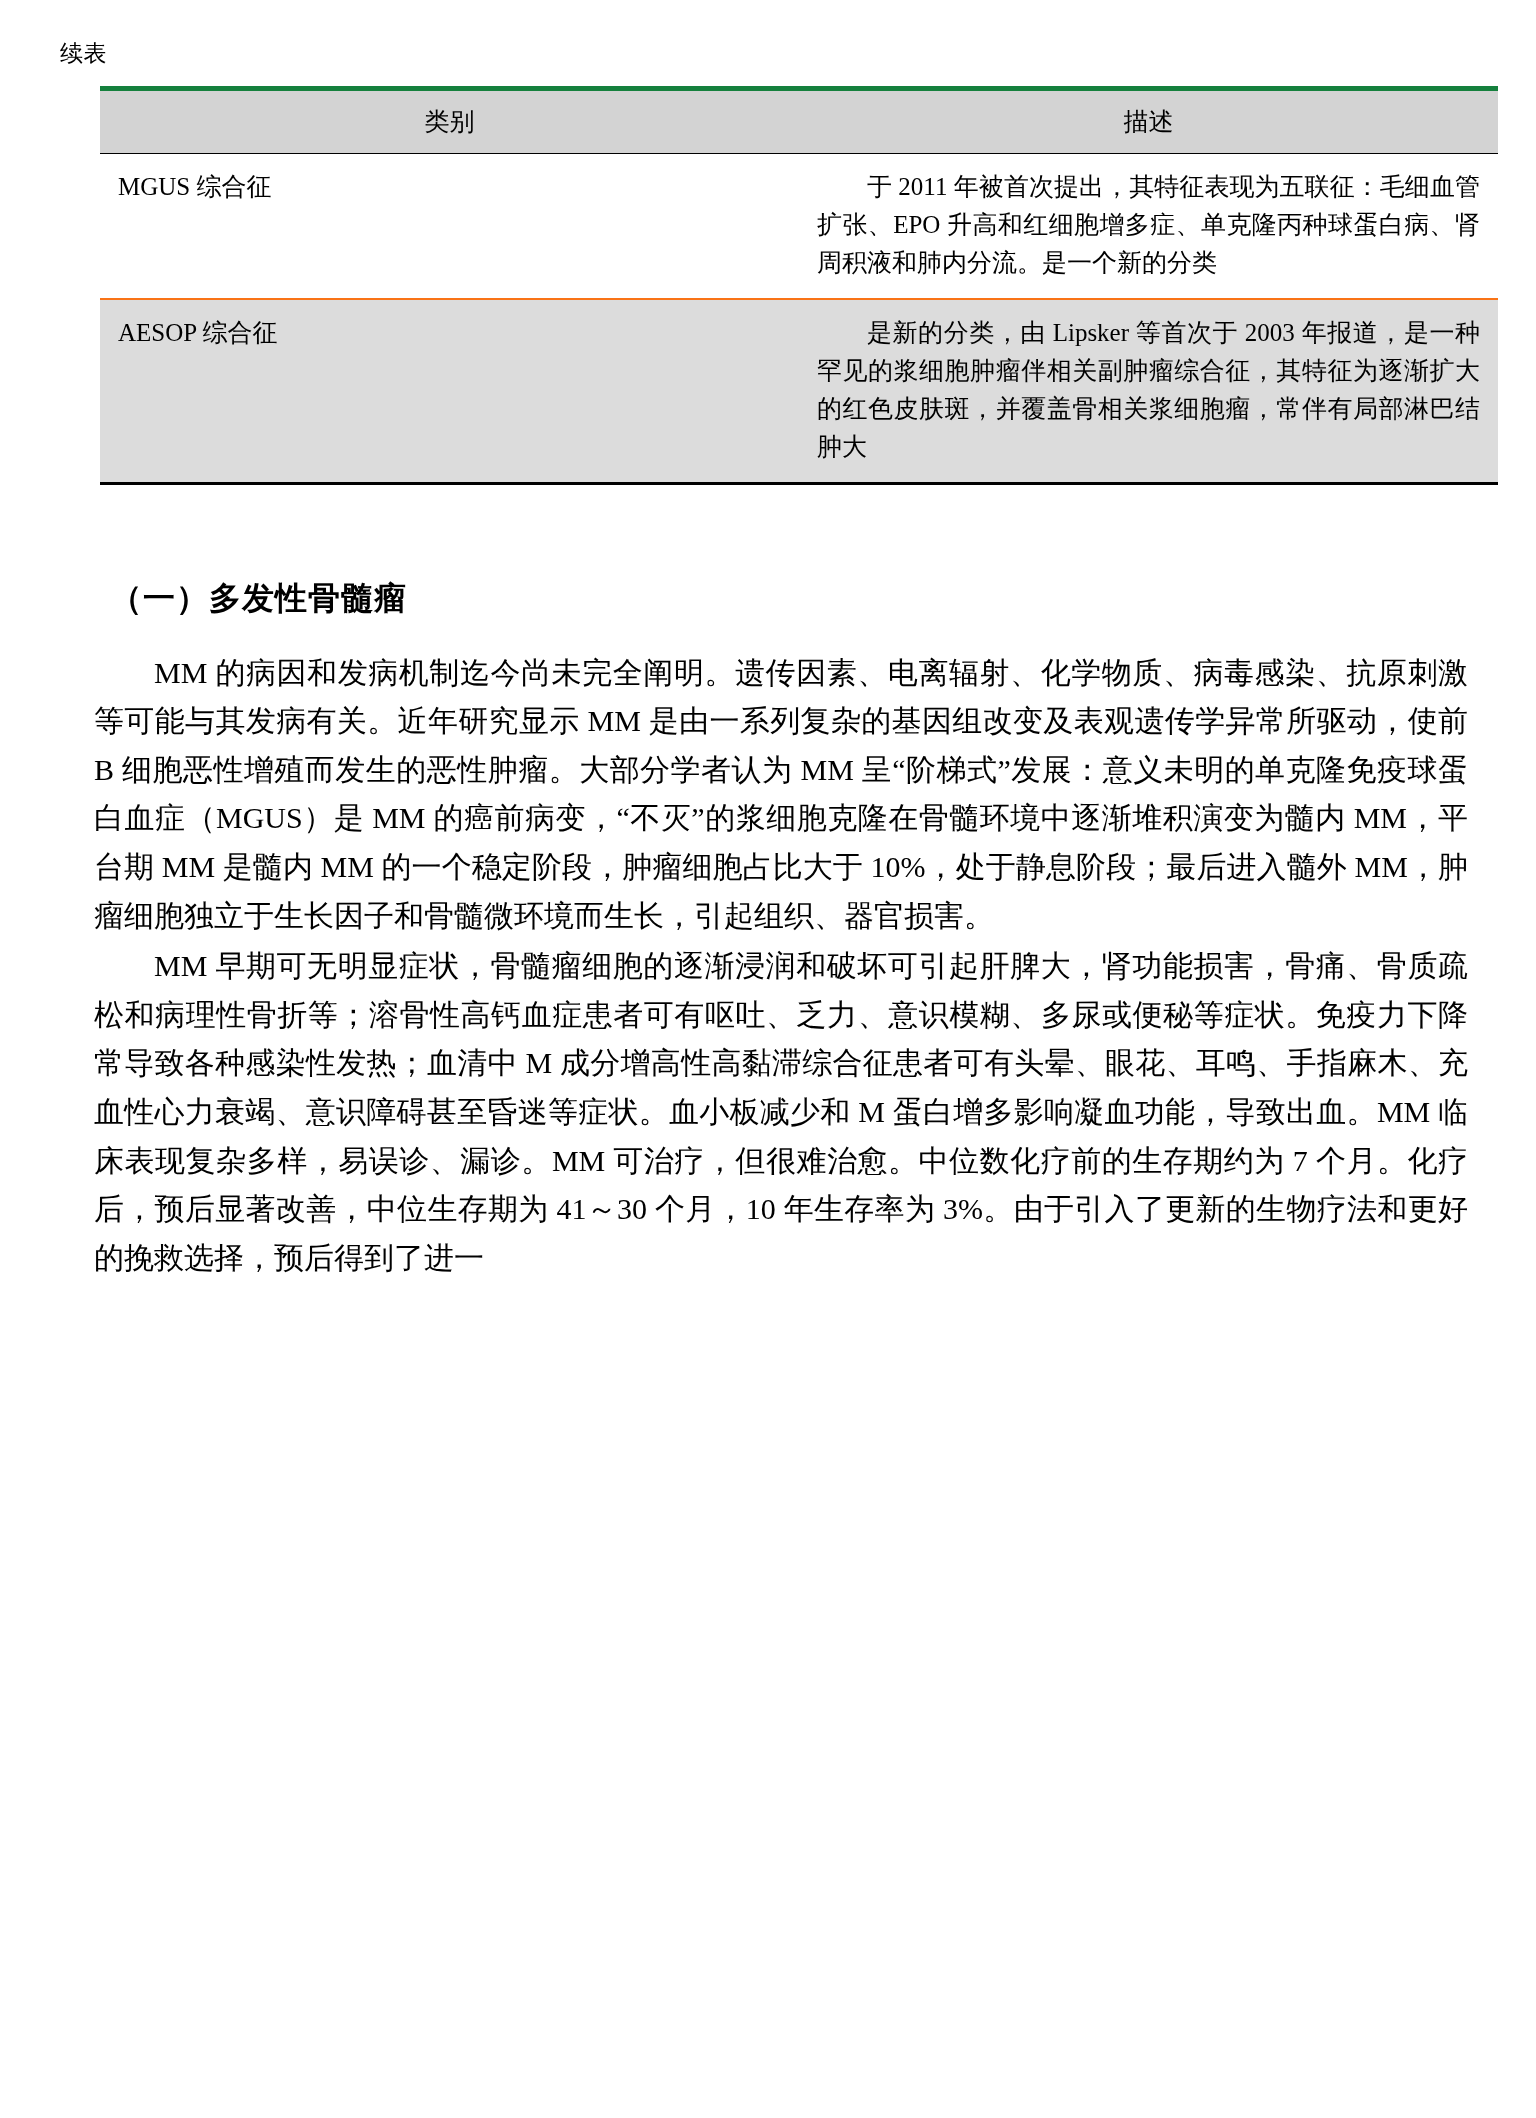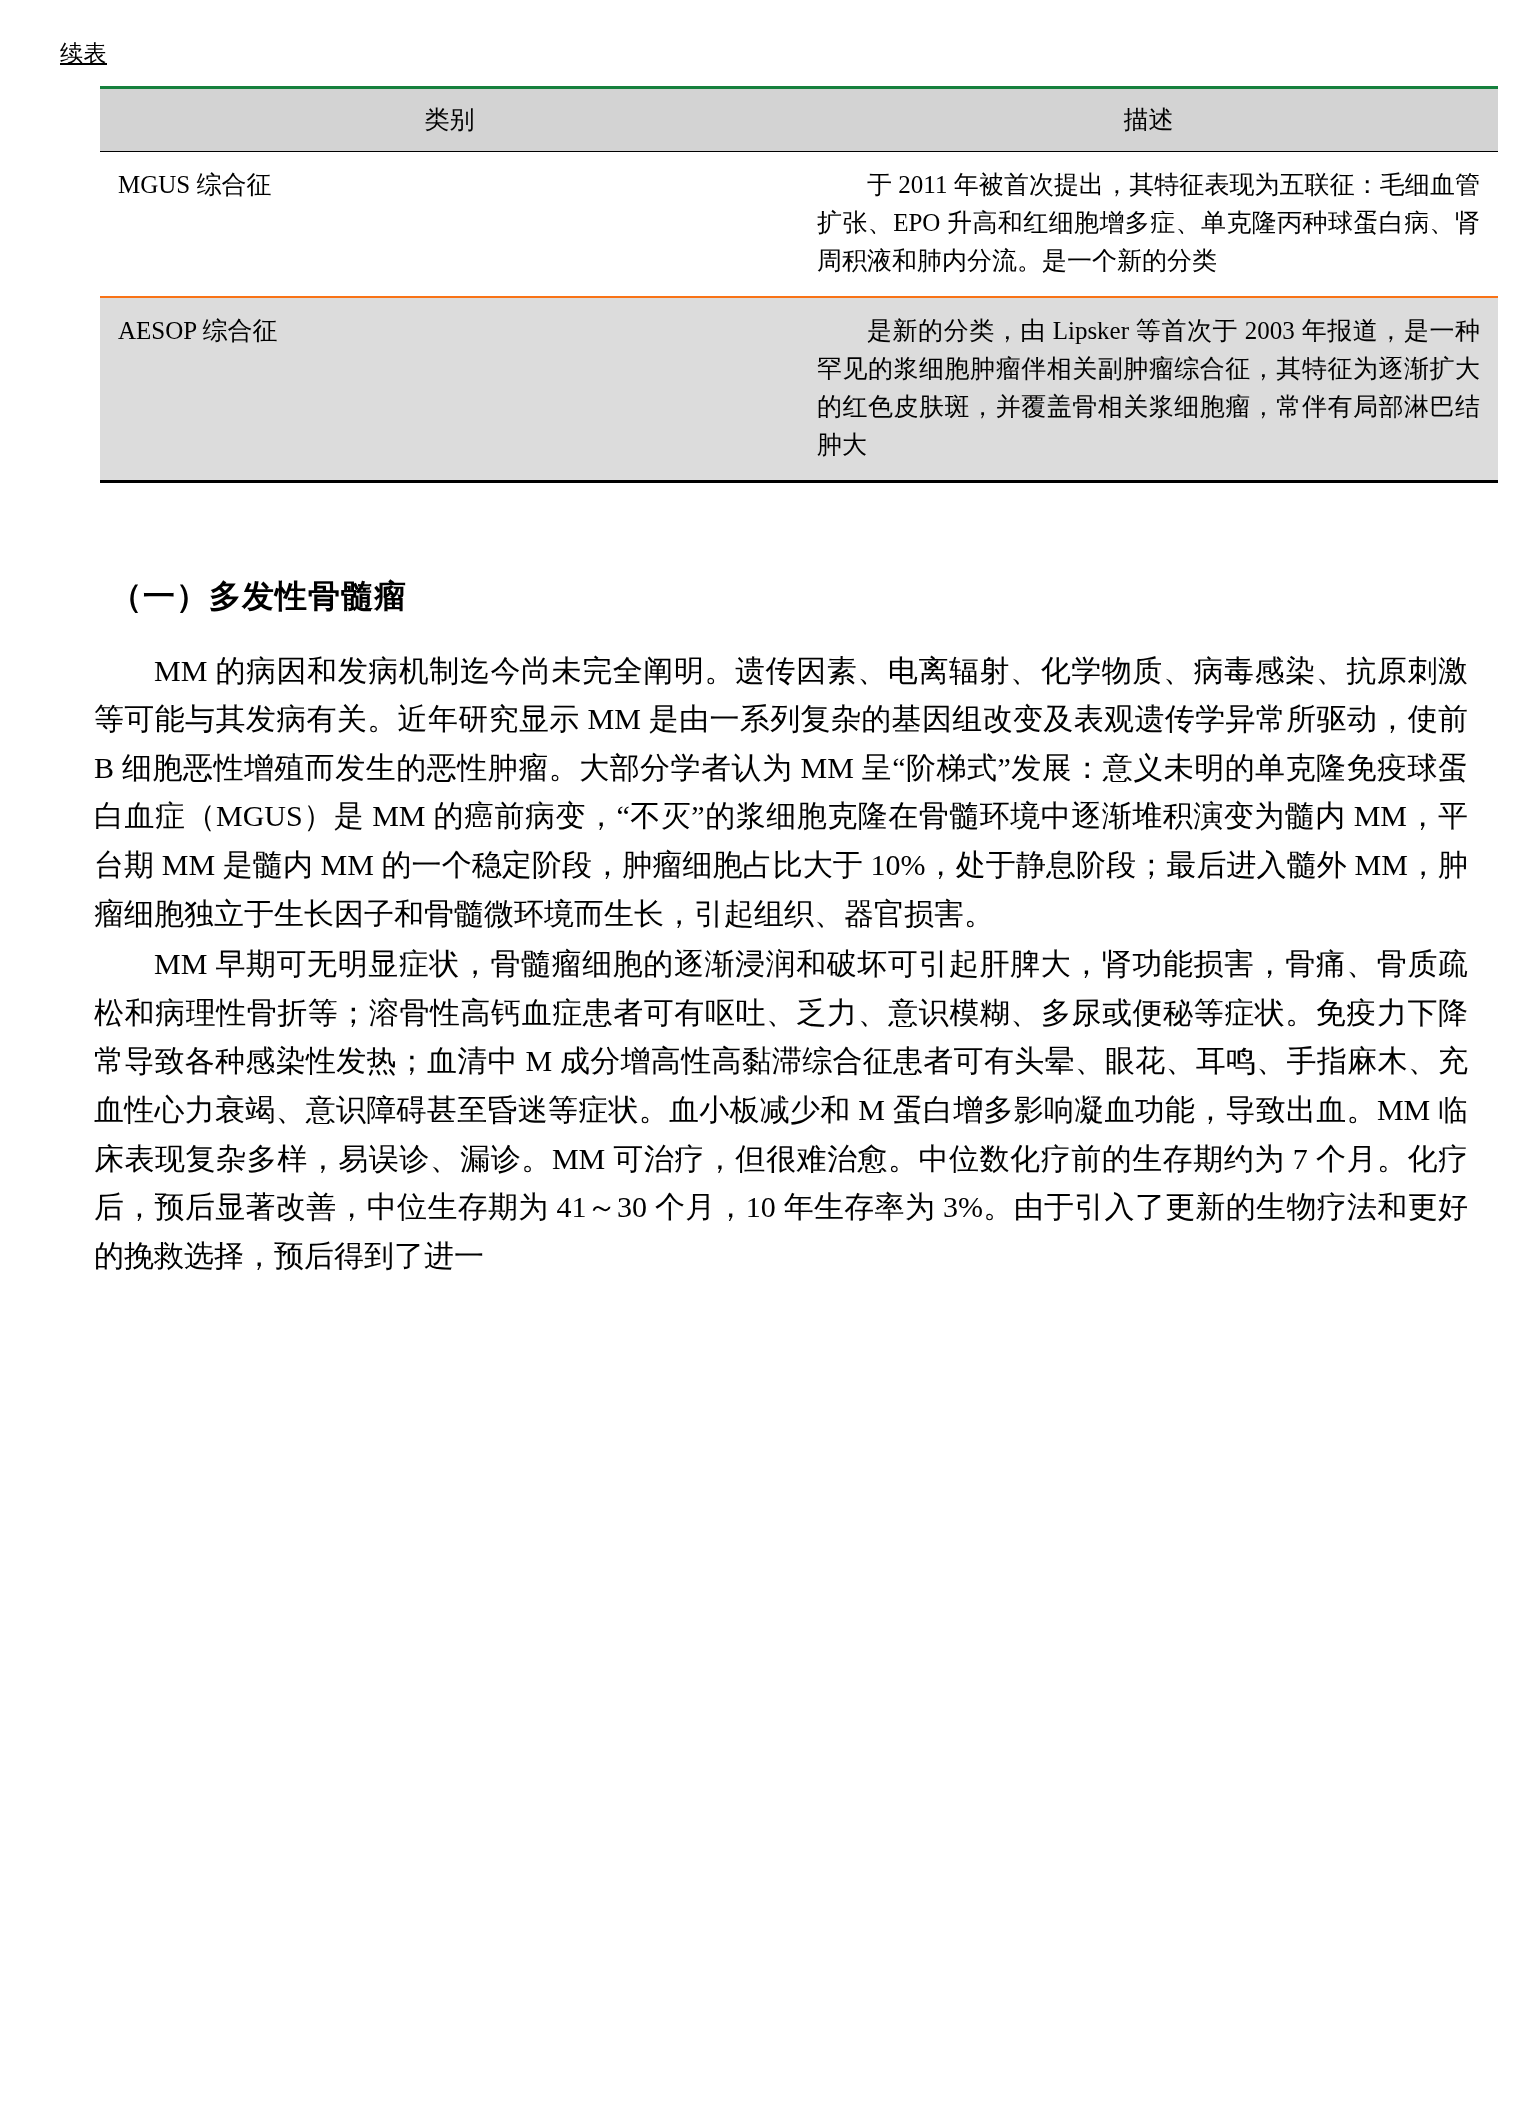--- a/index.html
+++ b/index.html
@@ -18,39 +18,38 @@
     width: 1536px;
     min-height: 2118px;
     box-sizing: border-box;
     padding: 40px 58px 0 58px;
   }
   .continued-label {
     font-size: 23px;
     line-height: 1.2;
     margin: 0 0 18px 2px;
     letter-spacing: 0.5px;
-    text-decoration: underline;
   }
   
   .tbl-wrap {
     margin: 0 0 0 42px;
     width: 1398px;
   }
   table.data {
     border-collapse: collapse;
     width: 100%;
     table-layout: fixed;
   }
   table.data thead th {
     background: #d3d3d3;
     font-weight: normal;
     font-size: 25px;
     padding: 14px 0 15px 0;
     text-align: center;
-    border-top: 3px solid #15803d;
+    border-top: 5px solid #15803d;
     border-bottom: 1px solid #000;
   }
   table.data tbody td {
     font-size: 25px;
     line-height: 1.52;
     vertical-align: top;
     padding: 14px 18px 16px 18px;
   }
   table.data tbody tr.row-alt td {
     background: #dcdcdc;

